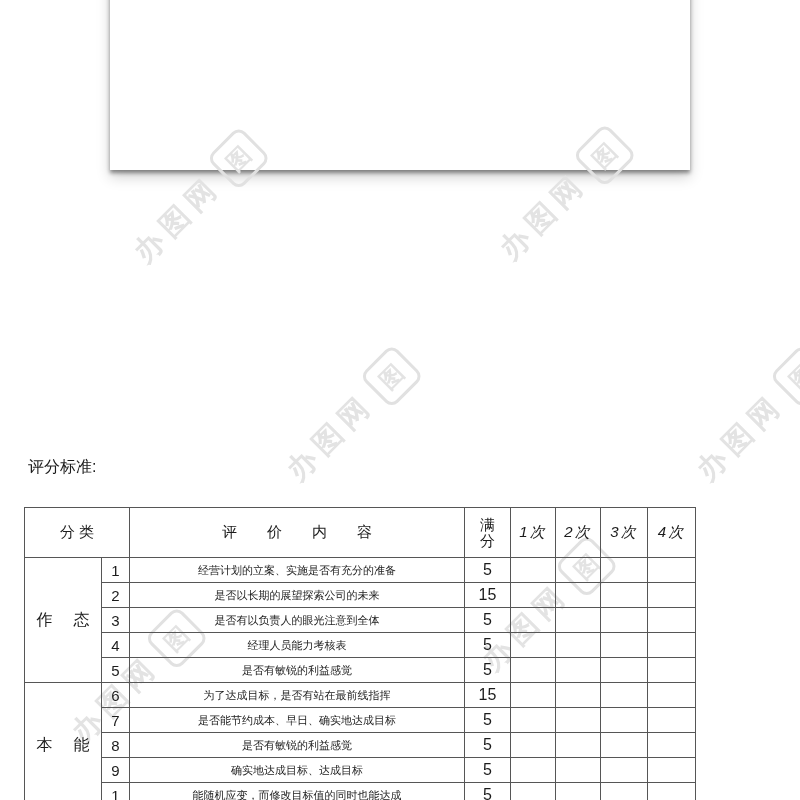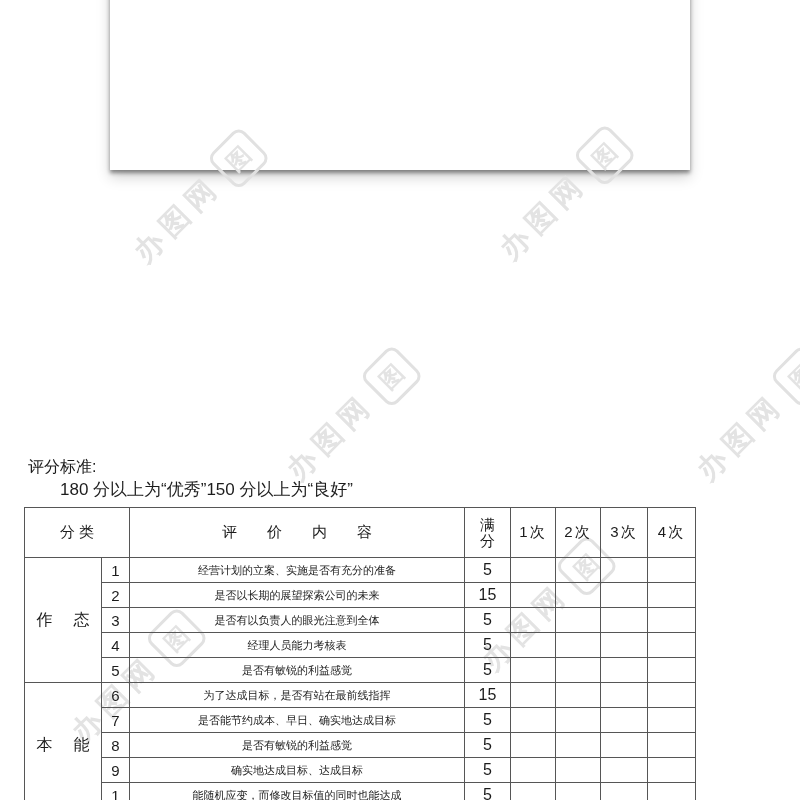--- a/index.html
+++ b/index.html
@@ -24,21 +24,21 @@
   .grading-label{position:absolute;top:457px;left:28px;font-size:16px;}
   .grading-rule{position:absolute;top:478px;left:60px;font-size:17px;}
 
   table.assess{position:absolute;top:507px;left:24px;width:672px;border-collapse:collapse;
                table-layout:fixed;font-size:15px;}
   table.assess td,table.assess th{border:1px solid #565656;padding:0;text-align:center;
                vertical-align:middle;font-weight:normal;overflow:hidden;white-space:nowrap;}
   tr.hdr{height:50px;}
   tr.row{height:25px;}
   .full-score-hdr{line-height:16px;font-size:15px;}
-  .times-hdr{letter-spacing:2px;}
+  .times-hdr{letter-spacing:2px;font-style:italic;}
   td.cat{font-size:16px;}
   .cat-box{display:flex;flex-direction:row;justify-content:center;gap:21px;height:100%;}
   td.num{font-size:15px;}
   td.content{font-size:11px;}
   td.score{font-size:16px;}
 </style>
 </head>
 <body>
 
 <div class="viewport">
@@ -78,21 +78,20 @@
   <div class="wm" style="left:35px;top:652px;">
     <span class="wm-text">办图网</span>
     <span class="wm-logo">
         <span>图</span>
       </span>
   </div>
 
   <div class="doc">
 
     <div class="grading-label">评分标准:</div>
-    <div class="grading-rule">180 分以上为“优秀”150 分以上为“良好”</div>
 
     <table class="assess">
       <colgroup>
         <col style="width:77px">
           <col style="width:28px">
           <col style="width:335px">
           <col style="width:46px">
         <col style="width:45px">
           <col style="width:45px">
           <col style="width:47px">

